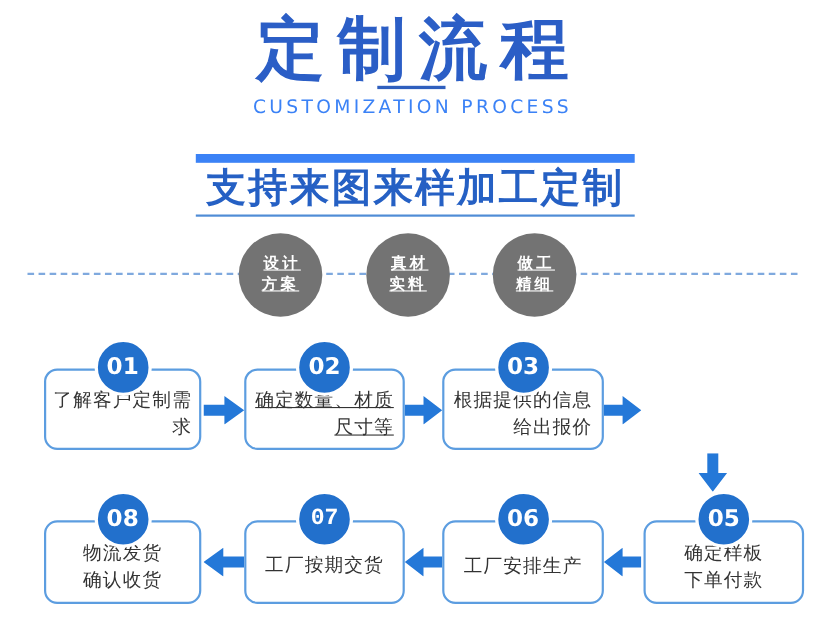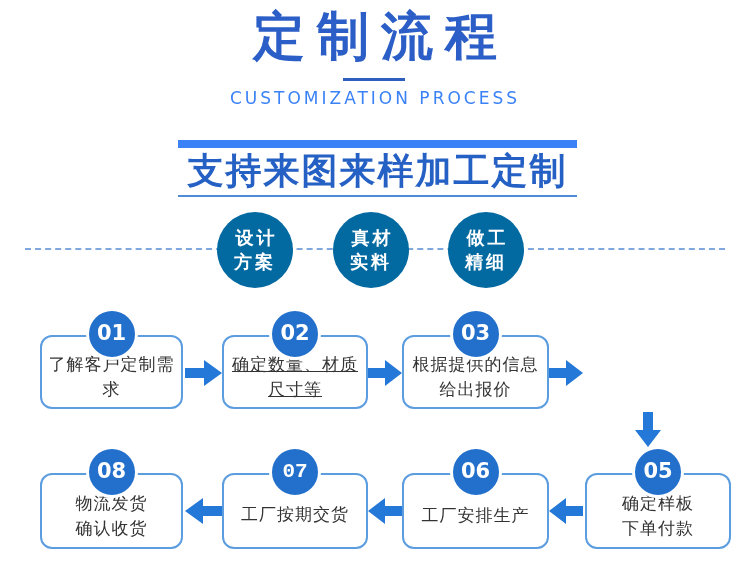--- a/index.html
+++ b/index.html
@@ -4,21 +4,21 @@
 <style>
   html,body { margin:0; padding:0; background:#fff; }
   .stage {
     position:relative; width:750px; height:567px; background:#ffffff;
     font-family:"DejaVu Sans", sans-serif; overflow:hidden;
   }
 
   
   .title {
     position:absolute; top:2px; left:0; width:100%; text-align:center;
-    font-size:52px; font-weight:bold; color:#2b5ec6;
+    font-size:62px; font-weight:bold; color:#2b5ec6;
     letter-spacing:12px; padding-left:12px; box-sizing:border-box;
   }
   .title-underline {
     position:absolute; top:78px; left:343px; width:62px; height:3px;
     background:#2f5fbe;
   }
   .subtitle {
     position:absolute; top:88px; left:0; width:100%; text-align:center;
     font-size:17px; font-weight:500; color:#3b82f6; letter-spacing:3px;
   }
@@ -31,32 +31,32 @@
     font-size:36px; font-weight:bold; color:#2560c4; letter-spacing:2px;
   }
 
   
   .dashline {
     position:absolute; top:248px; left:25px; width:700px; height:0;
     border-top:2px dashed #7fa9de; z-index:1;
   }
   .feature {
     position:absolute; top:212px; width:76px; height:76px; border-radius:50%;
-    background:#0369a1; color:#fff; z-index:2;
+    background:#737373; color:#fff; z-index:2;
     display:flex; align-items:center; justify-content:center; text-align:center;
-    font-size:18px; font-weight:bold; line-height:1.35; letter-spacing:3px;
-    text-indent:3px; white-space:pre-line;
+    font-size:14px; font-weight:bold; line-height:1.35; letter-spacing:3px;
+    text-indent:3px; white-space:pre-line;text-decoration:underline;
   }
   .f1 { left:217px; } .f2 { left:333px; } .f3 { left:448px; }
 
   
   .step {
     position:absolute; background:#fff; border:2px solid #5c9de0; border-radius:12px;
     box-sizing:border-box; display:flex; align-items:center; justify-content:center;
-    text-align:center; font-size:17px; font-weight:500; color:#333333;
+    text-align:right; font-size:17px; font-weight:500; color:#333333;
     line-height:1.5; letter-spacing:1px; white-space:pre-line; padding-top:10px;
     z-index:2;
   }
   .s1 { left:40px;  top:335px; width:143px; height:74px; }
   .s2 { left:222px; top:335px; width:146px; height:74px;text-decoration:underline; }
   .s3 { left:402px; top:335px; width:147px; height:74px; }
   .s4 { left:585px; top:335px; width:146px; height:74px; }
   .s5 { left:585px; top:473px; width:146px; height:76px; }
   .s6 { left:402px; top:473px; width:147px; height:76px; }
   .s7 { left:222px; top:473px; width:146px; height:76px;font-family:Liberation Mono, monospace; }

